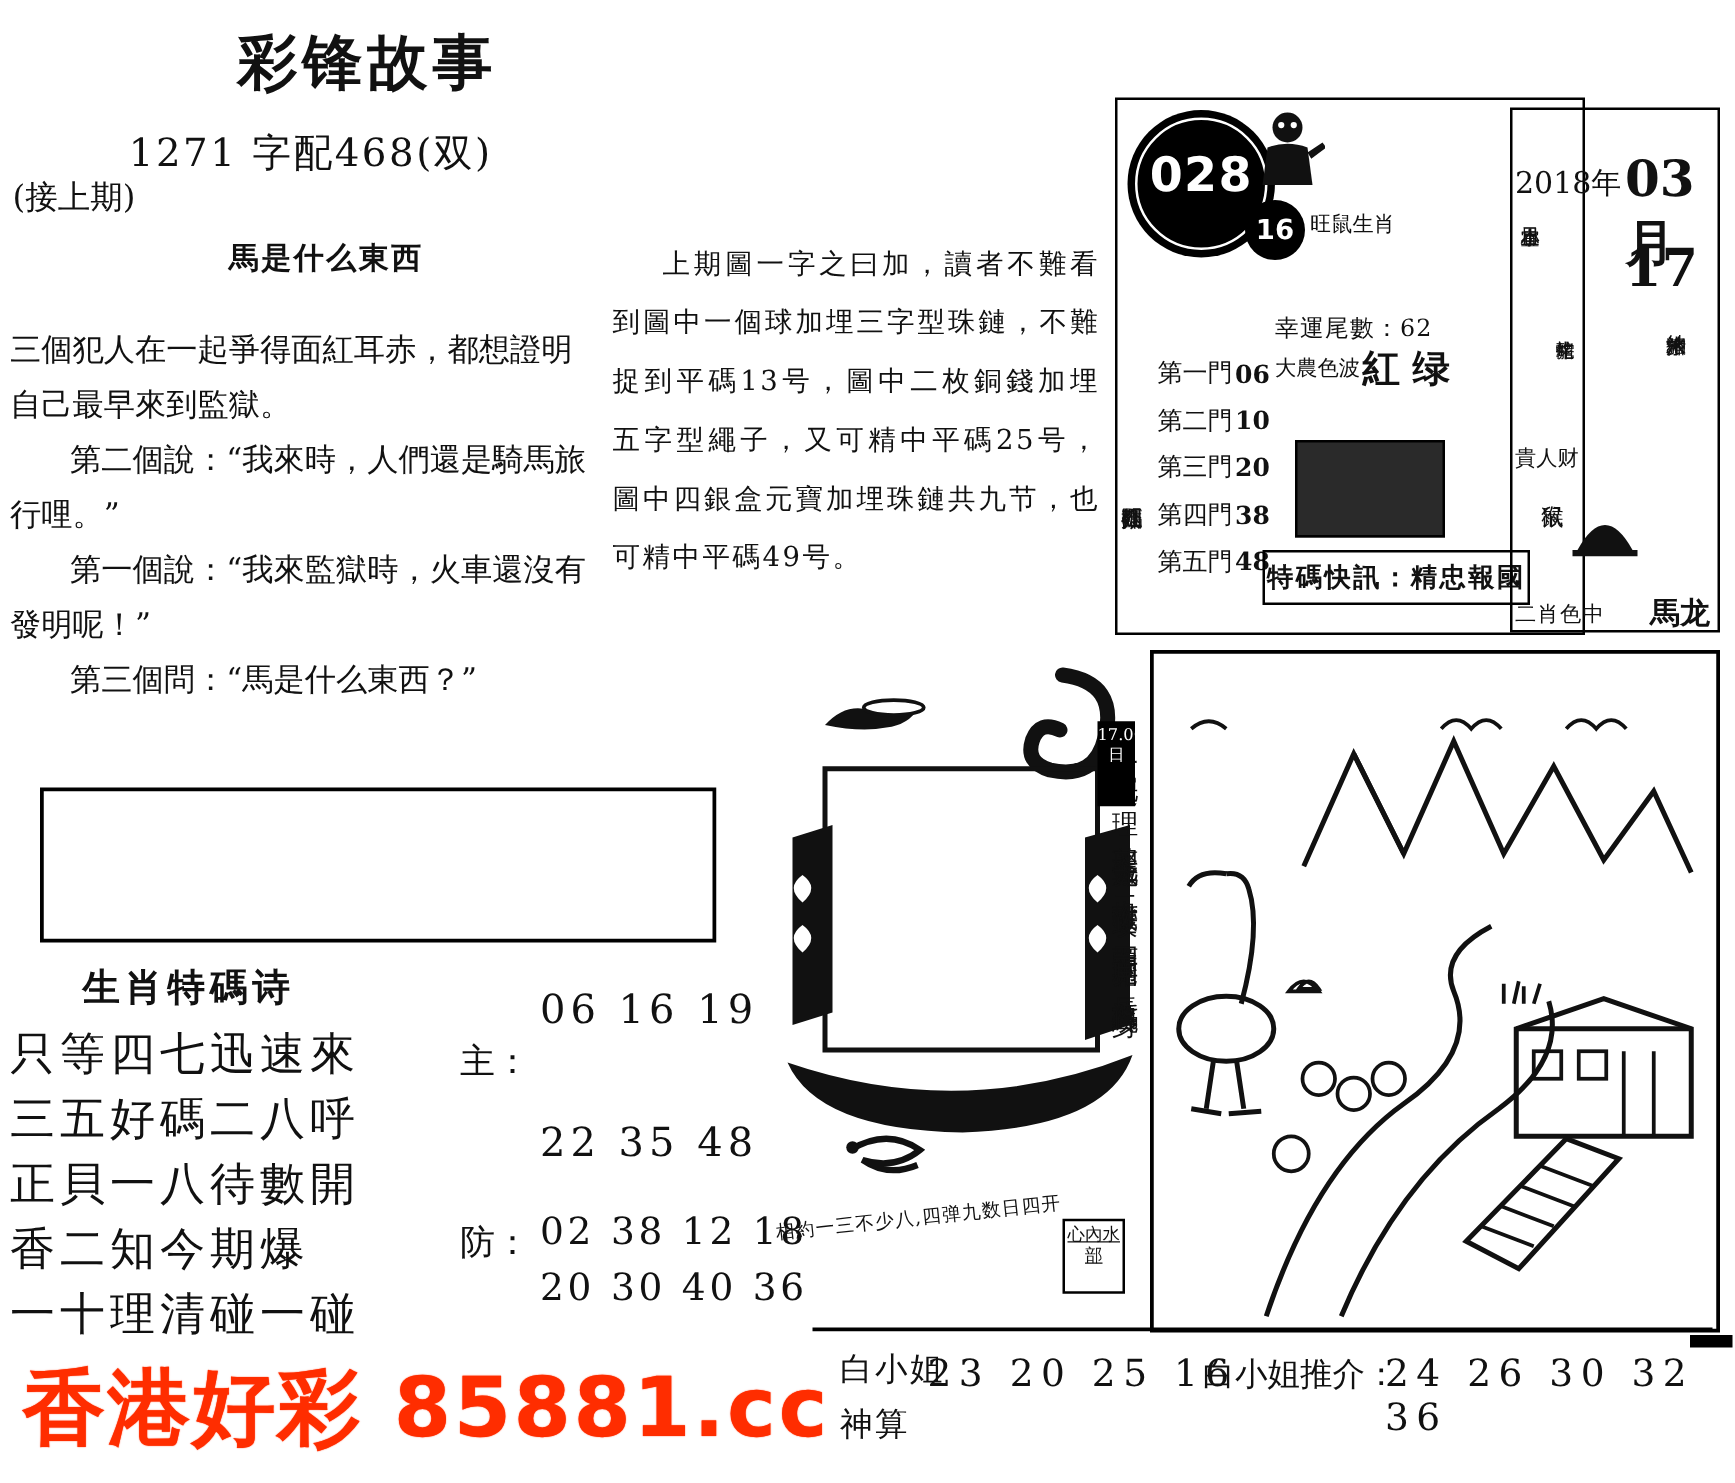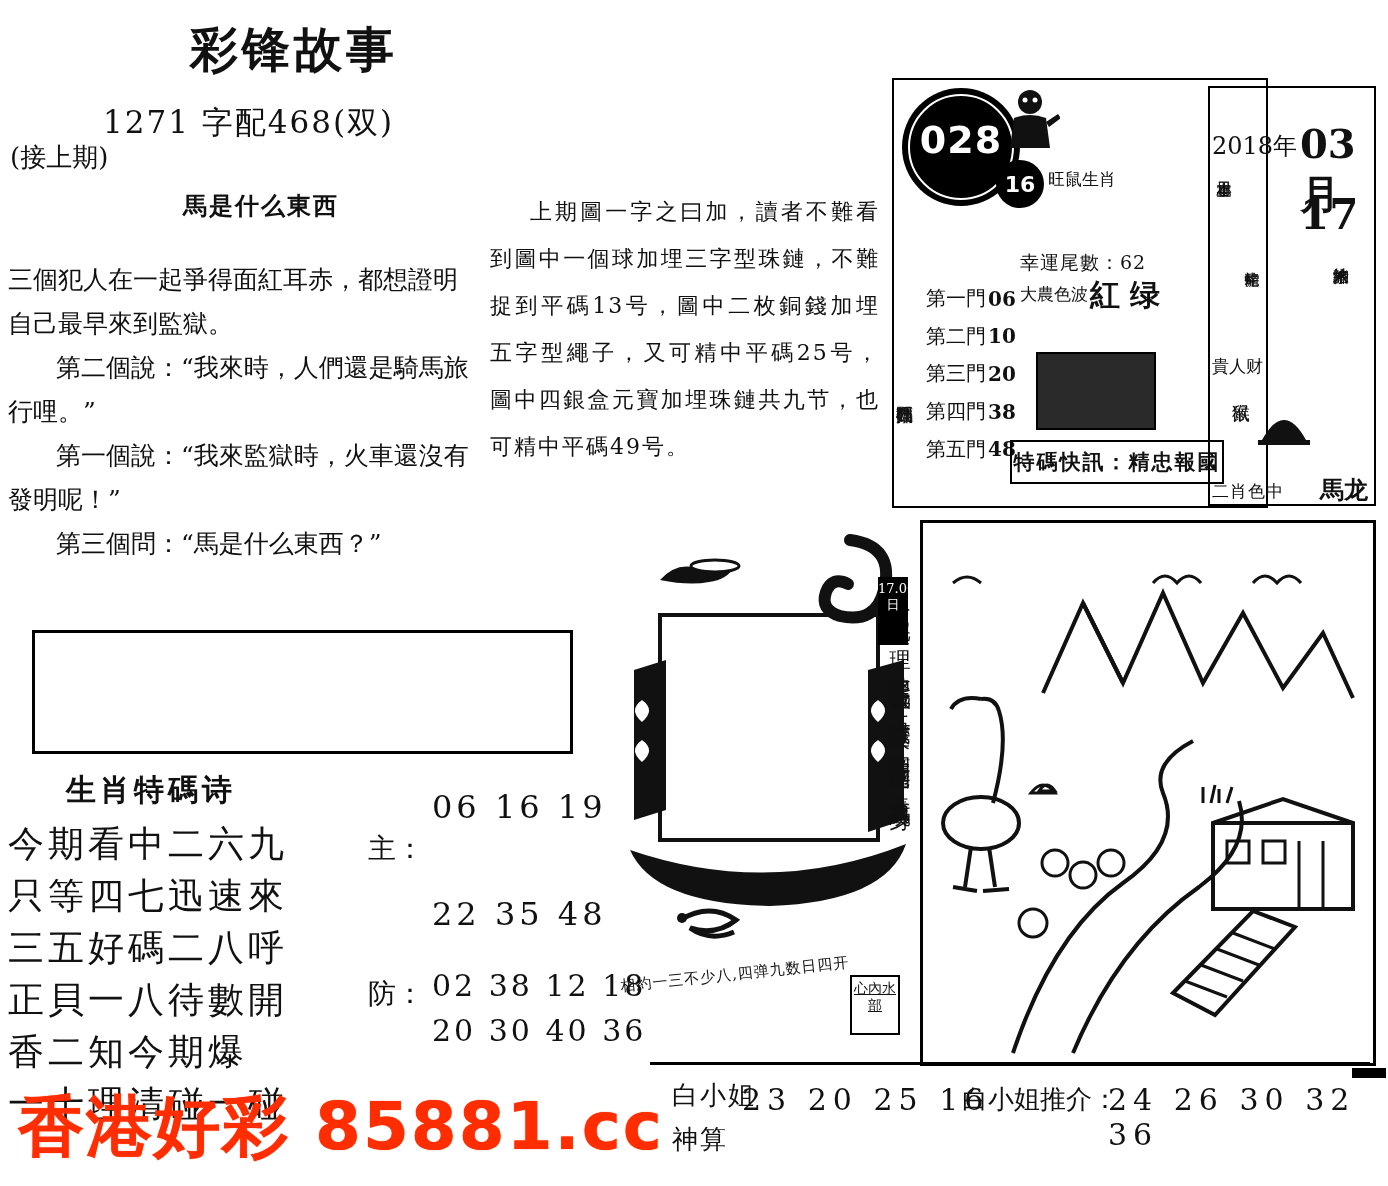--- a/index.html
+++ b/index.html
@@ -298,21 +298,20 @@
 
 <svg class="abs" style="left:1254px;top:380px;" width="60" height="70" viewBox="0 0 60 70">
   <path d="M8 60 q22 -40 44 0 z" fill="#111"></path>
   <rect x="4" y="60" width="52" height="5" fill="#111"></rect>
 </svg>
 
 <div class="abs" id="emptyBox"></div>
 
 <div class="abs" id="poemTitle">生肖特碼诗</div>
 <div class="abs" id="poem">
-  <div>今期看中二六九</div>
   <div>只等四七迅速來</div>
   <div>三五好碼二八呼</div>
   <div>正貝一八待數開</div>
   <div>香二知今期爆</div>
   <div>一十理清碰一碰</div>
 </div>
 
 <div class="abs" id="mainLbl">主：</div>
 <div class="abs" id="mainNums1">06 16 19</div>
 <div class="abs" id="mainNums2">22 35 48</div>

